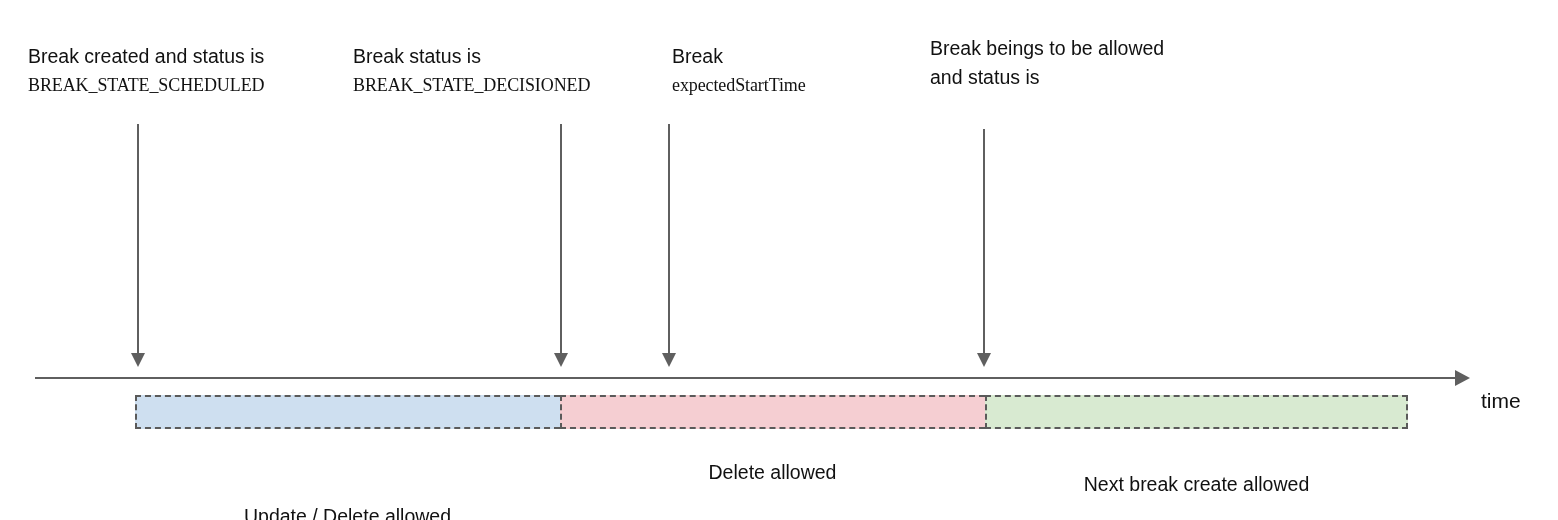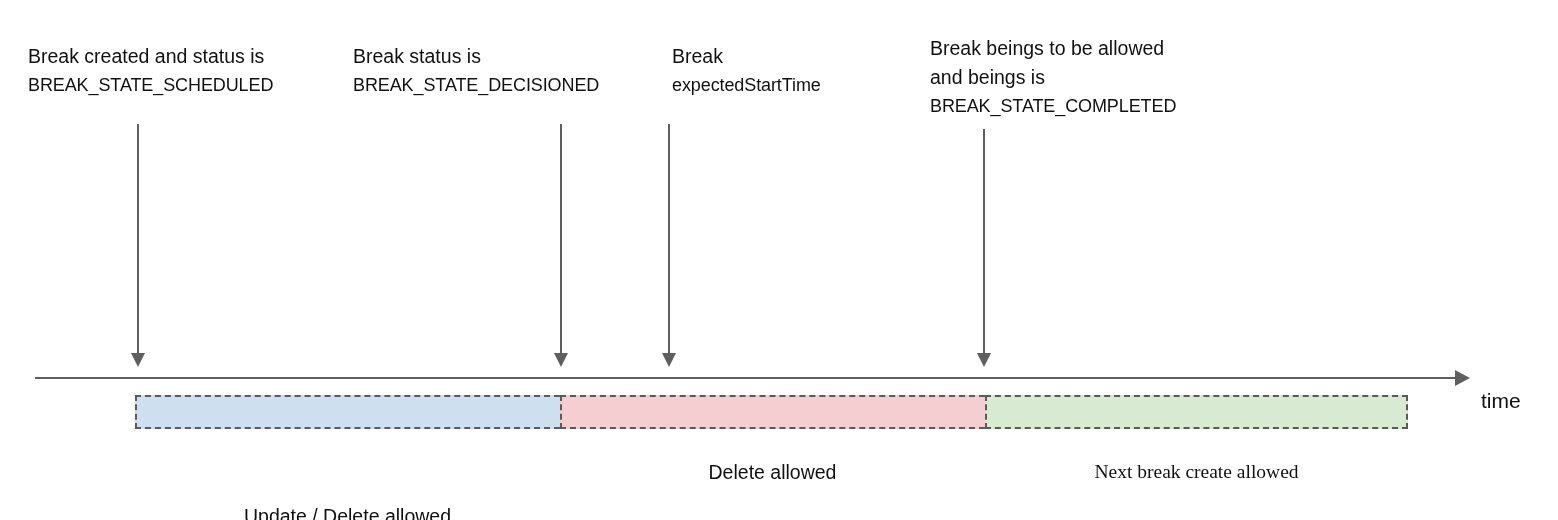--- a/index.html
+++ b/index.html
@@ -22,21 +22,21 @@
 
   
   .annotation {
     position: absolute;
     font-size: 19.5px;
     line-height: 29px;
     color: #111111;
     white-space: pre;
   }
   .annotation .mono {
-    font-family: Liberation Sans, sans-serif;
+    font-family: Liberation Serif, serif;
     font-size: 18px;
     letter-spacing: -0.1px;
   }
   .annotation .plain {
     font-family: "Liberation Sans", sans-serif;
   }
 
   
   .marker-arrow {
     position: absolute;
@@ -107,21 +107,21 @@
     transform: translateX(-50%);
   }
 </style>
 </head>
 <body>
 
 <div id="canvas">
     <div class="annotation" style="left: 28px; top: 42px;"><div class="plain">Break created and status is</div><div class="mono">BREAK_STATE_SCHEDULED</div></div>
     <div class="annotation" style="left: 672px; top: 42px;"><div class="plain">Break</div><div class="mono">expectedStartTime</div></div>
     <div class="annotation" style="left: 353px; top: 42px;"><div class="plain">Break status is</div><div class="mono">BREAK_STATE_DECISIONED</div></div>
-    <div class="annotation" style="left: 930px; top: 34px;"><div class="plain">Break beings to be allowed</div><div class="plain">and beings is</div><div class="mono">BREAK_STATE_COMPLETED</div></div>
+    <div class="annotation" style="left: 930px; top: 34px;"><div class="plain">Break beings to be allowed</div><div class="plain">and status is</div></div>
     <div class="marker-arrow" style="left: 137px; top: 124px; height: 242px;">
       <div class="shaft" style="height: 230px;"></div>
       <div class="head" style="top: 229px;"></div>
     </div>
     <div class="marker-arrow" style="left: 560px; top: 124px; height: 242px;">
       <div class="shaft" style="height: 230px;"></div>
       <div class="head" style="top: 229px;"></div>
     </div>
     <div class="marker-arrow" style="left: 668px; top: 124px; height: 242px;">
       <div class="shaft" style="height: 230px;"></div>
@@ -134,14 +134,14 @@
     <div id="time-axis" style="left: 35px; top: 377px; width: 1420px;"></div>
     <div id="time-axis-head" style="left: 1455px; top: 370px;"></div>
     <div id="time-axis-label" style="left: 1481px; top: 366px;">time</div>
     <div id="phase-bar" style="left: 135px; top: 395px; width: 1273px; height: 34px;">
       <div class="phase-segment" style="width: 425px; background: rgb(206, 223, 240);"></div>
       <div class="phase-segment" style="width: 425px; background: rgb(245, 206, 210);"></div>
       <div class="phase-segment last" style="width: 423px; background: rgb(216, 234, 209);"></div>
     </div>
     <div class="phase-caption" style="left: 347.5px; top: 460px; margin-top: 44px;">Update / Delete allowed</div>
     <div class="phase-caption" style="left: 772.5px; top: 460px;">Delete allowed</div>
-    <div class="phase-caption" style="left: 1196.5px; top: 460px; font-family: Liberation Serif, serif;">Next break create allowed</div>
+    <div class="phase-caption" style="left: 1196.5px; top: 472px;">Next break create allowed</div>
   </div>
 
 </body></html>

